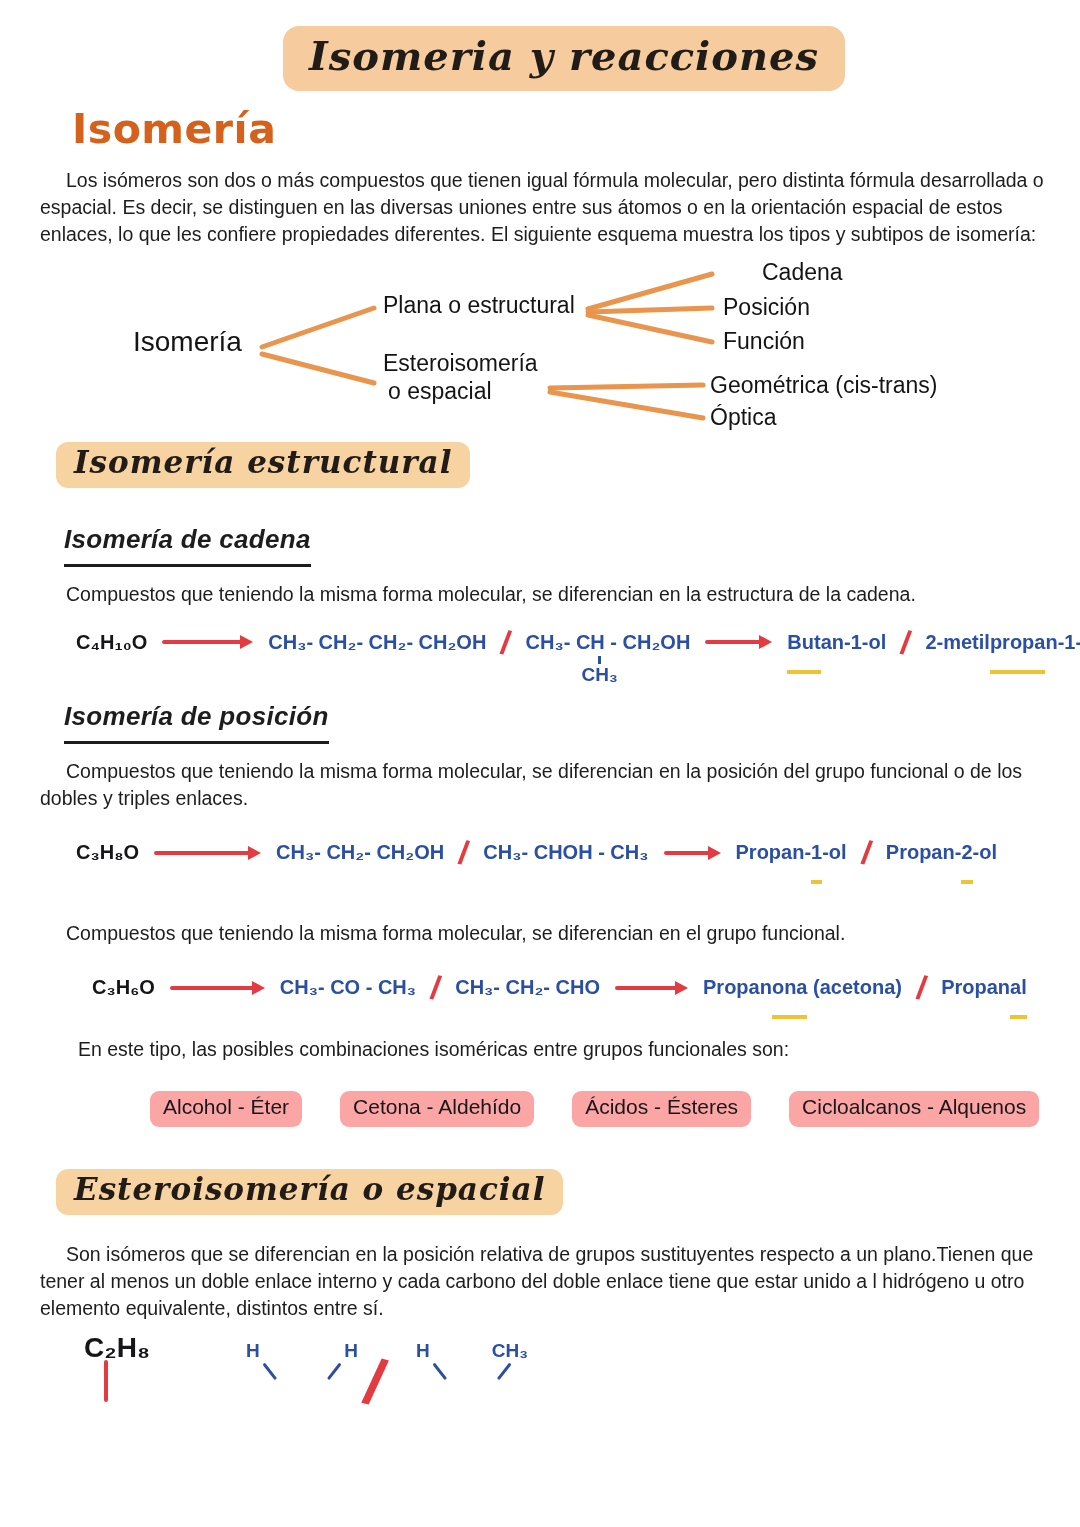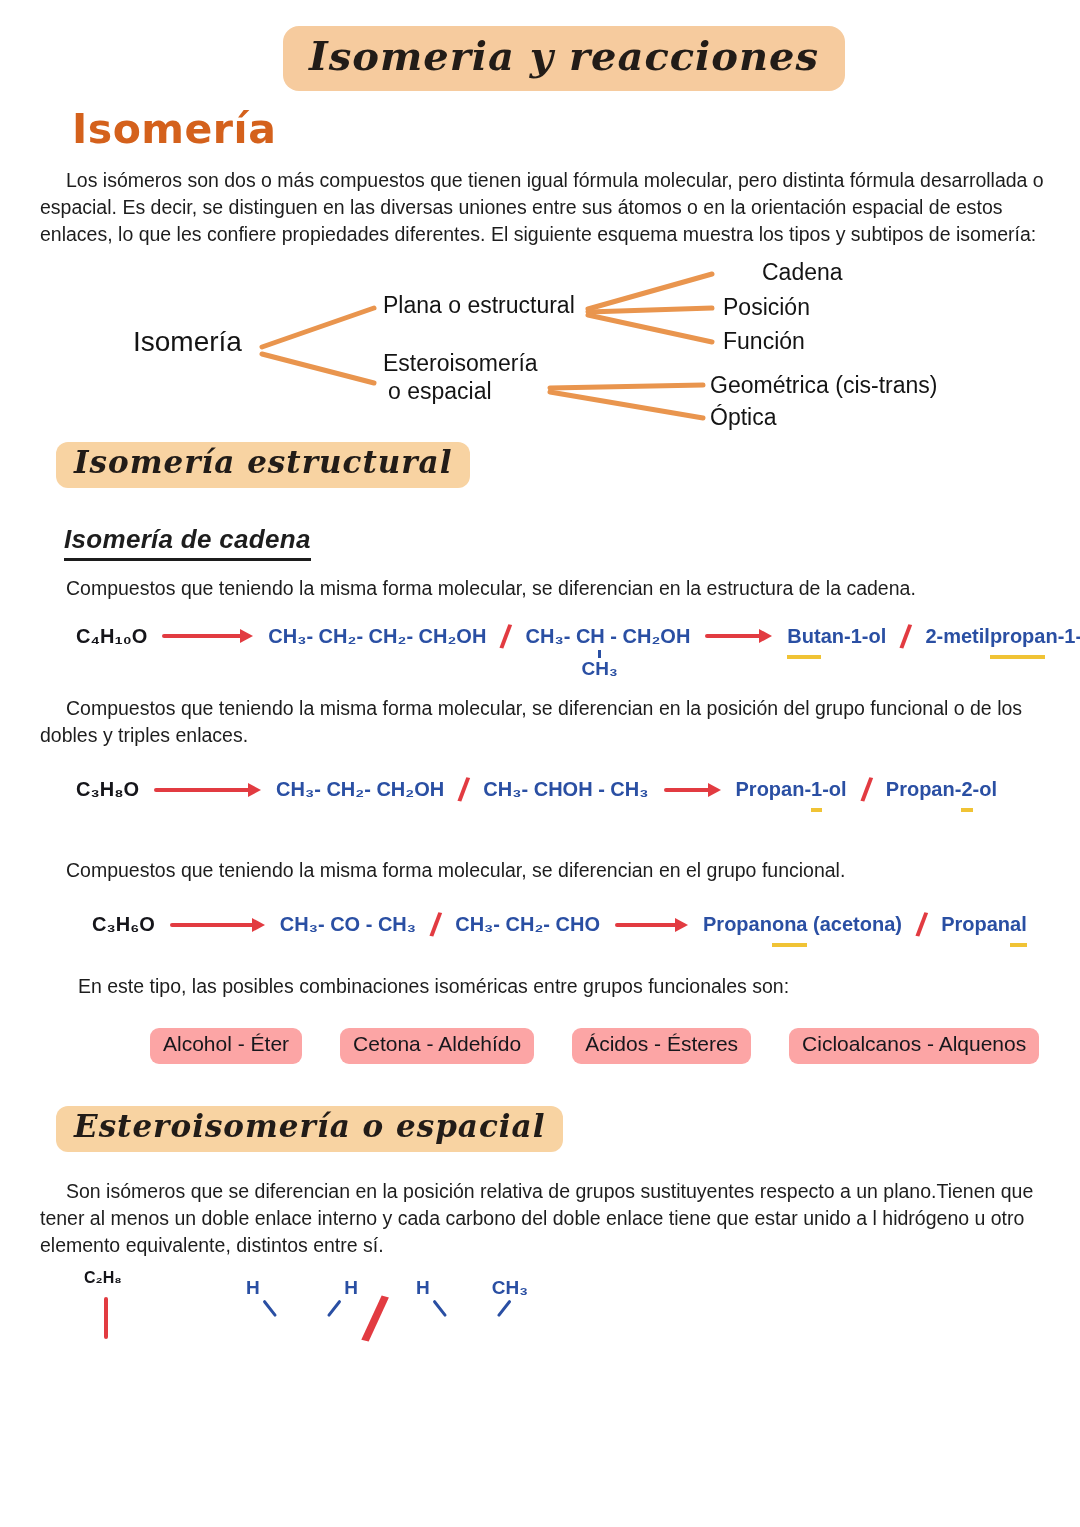--- a/index.html
+++ b/index.html
@@ -23,32 +23,32 @@
   
   .scheme { position:relative; height:188px; margin-top:6px; }
   .scheme svg { position:absolute; left:0; top:0; }
   .node { position:absolute; white-space:nowrap; font-size:23px; color:#141414; }
   .node.root { font-size:28px; }
 
   
   .hl-head { display:inline-block; background:#f8d3a2; border-radius:12px; padding:2px 18px 8px; font-size:31px; color:#221c18; margin-left:56px; }
 
   
-  .subhead { display:inline-block; font-size:26px; font-weight:bold; font-style:italic; border-bottom:3px solid #1c1c1c; padding-bottom:3px; margin:0 0 0 64px; letter-spacing:.3px; }
+  .subhead { display:inline-block; font-size:26px; font-weight:bold; font-style:italic; border-bottom:3px solid #1c1c1c; padding-bottom:9px; margin:0 0 0 64px; letter-spacing:.3px; }
   .sub-p { margin:12px 28px 0 62px; text-indent:14px; }
 
   
   .frm-row { display:flex; align-items:center; gap:15px; margin-left:76px; font-weight:bold; font-size:20px; white-space:nowrap; }
   .blue { color:#2a4fa3; }
   .black-f { color:#15151a; }
   .arrow { display:inline-flex; align-items:center; }
   .arrow .shaft { display:inline-block; height:4px; background:#e23b41; border-radius:2px; }
   .arrow .head { width:0; height:0; border-top:7px solid transparent; border-bottom:7px solid transparent; border-left:13px solid #e23b41; margin-left:-2px; }
   .slash { color:#e23b41; font-size:33px; font-weight:bold; display:inline-block; transform:rotate(10deg); line-height:.9; }
-  .u-y { border-bottom:4px solid #f0c335; padding-bottom:8px; }
+  .u-y { border-bottom:4px solid #f0c335; padding-bottom:17px; }
 
   .has-branch { position:relative; display:inline-block;text-align:right; }
   .branch { position:absolute; left:56px; top:25px; display:flex; flex-direction:column; align-items:center; color:#2a4fa3; font-weight:bold; }
   .branch .tick { width:2.5px; height:8px; background:#2a4fa3; }
   .branch .txt { font-size:19px; }
 
   
   .combos { display:flex; gap:38px; margin:28px 0 0 150px; }
   .combo { background:#fca5a5; border-radius:9px; padding:4px 13px 8px; font-size:21px; color:#17171c; white-space:nowrap; }
 
@@ -123,20 +123,21 @@
         <span class="shaft" style="width:56px;"></span>
         <span class="head"></span>
       </span>
     <span class="blue"><span></span><span class="u-y">But</span><span>an-1-ol</span></span>
     <span class="slash">/</span>
     <span class="blue"><span>2-metil</span><span class="u-y">propa</span><span>n-1-ol</span></span>
   </div>
 </div>
 
 <div>
+  <span class="subhead">Isomería de posición</span>
   <p class="body sub-p" style="margin-right:14px;">Compuestos que teniendo la misma forma molecular, se diferencian en la posición del grupo funcional o de los dobles y triples enlaces.</p>
   <div class="frm-row" style="margin-top:26px;">
     <span class="black-f">C₃H₈O</span>
     <span class="arrow">
         <span class="shaft" style="width:96px;"></span>
         <span class="head"></span>
       </span>
     <span class="blue">CH₃- CH₂- CH₂OH</span>
     <span class="slash">/</span>
     <span class="blue">CH₃- CHOH - CH₃</span>
@@ -179,21 +180,21 @@
 </div>
 
 <div style="margin-top:42px;">
   <span class="hl-head script">Esteroisomería o espacial</span>
 </div>
 
 <div style="margin-top:26px;">
   <p class="body" style="margin-top:12px;">Son isómeros que se diferencian en la posición relativa de grupos sustituyentes respecto a un plano.Tienen que tener al menos un doble enlace interno y cada carbono del doble enlace tiene que estar unido a l hidrógeno u otro elemento equivalente, distintos entre sí.</p>
 
   <div class="bottom">
-    <span class="abs black-f" style="left:84px; top:0; font-weight:bold; font-size:16px;">C₂H₈</span>
+    <span class="abs black-f" style="left:84px; top:0; font-weight:bold; font-size:28px;">C₂H₈</span>
 
     <span class="abs vline" style="left:104px; top:28px; height:42px;"></span>
 
     <span class="mol" style="left:238px; top:8px;">
       <span class="tl">H</span>
       <span class="tr">H</span>
 
       <span class="bond b1"></span>
       <span class="bond b2"></span>
 

